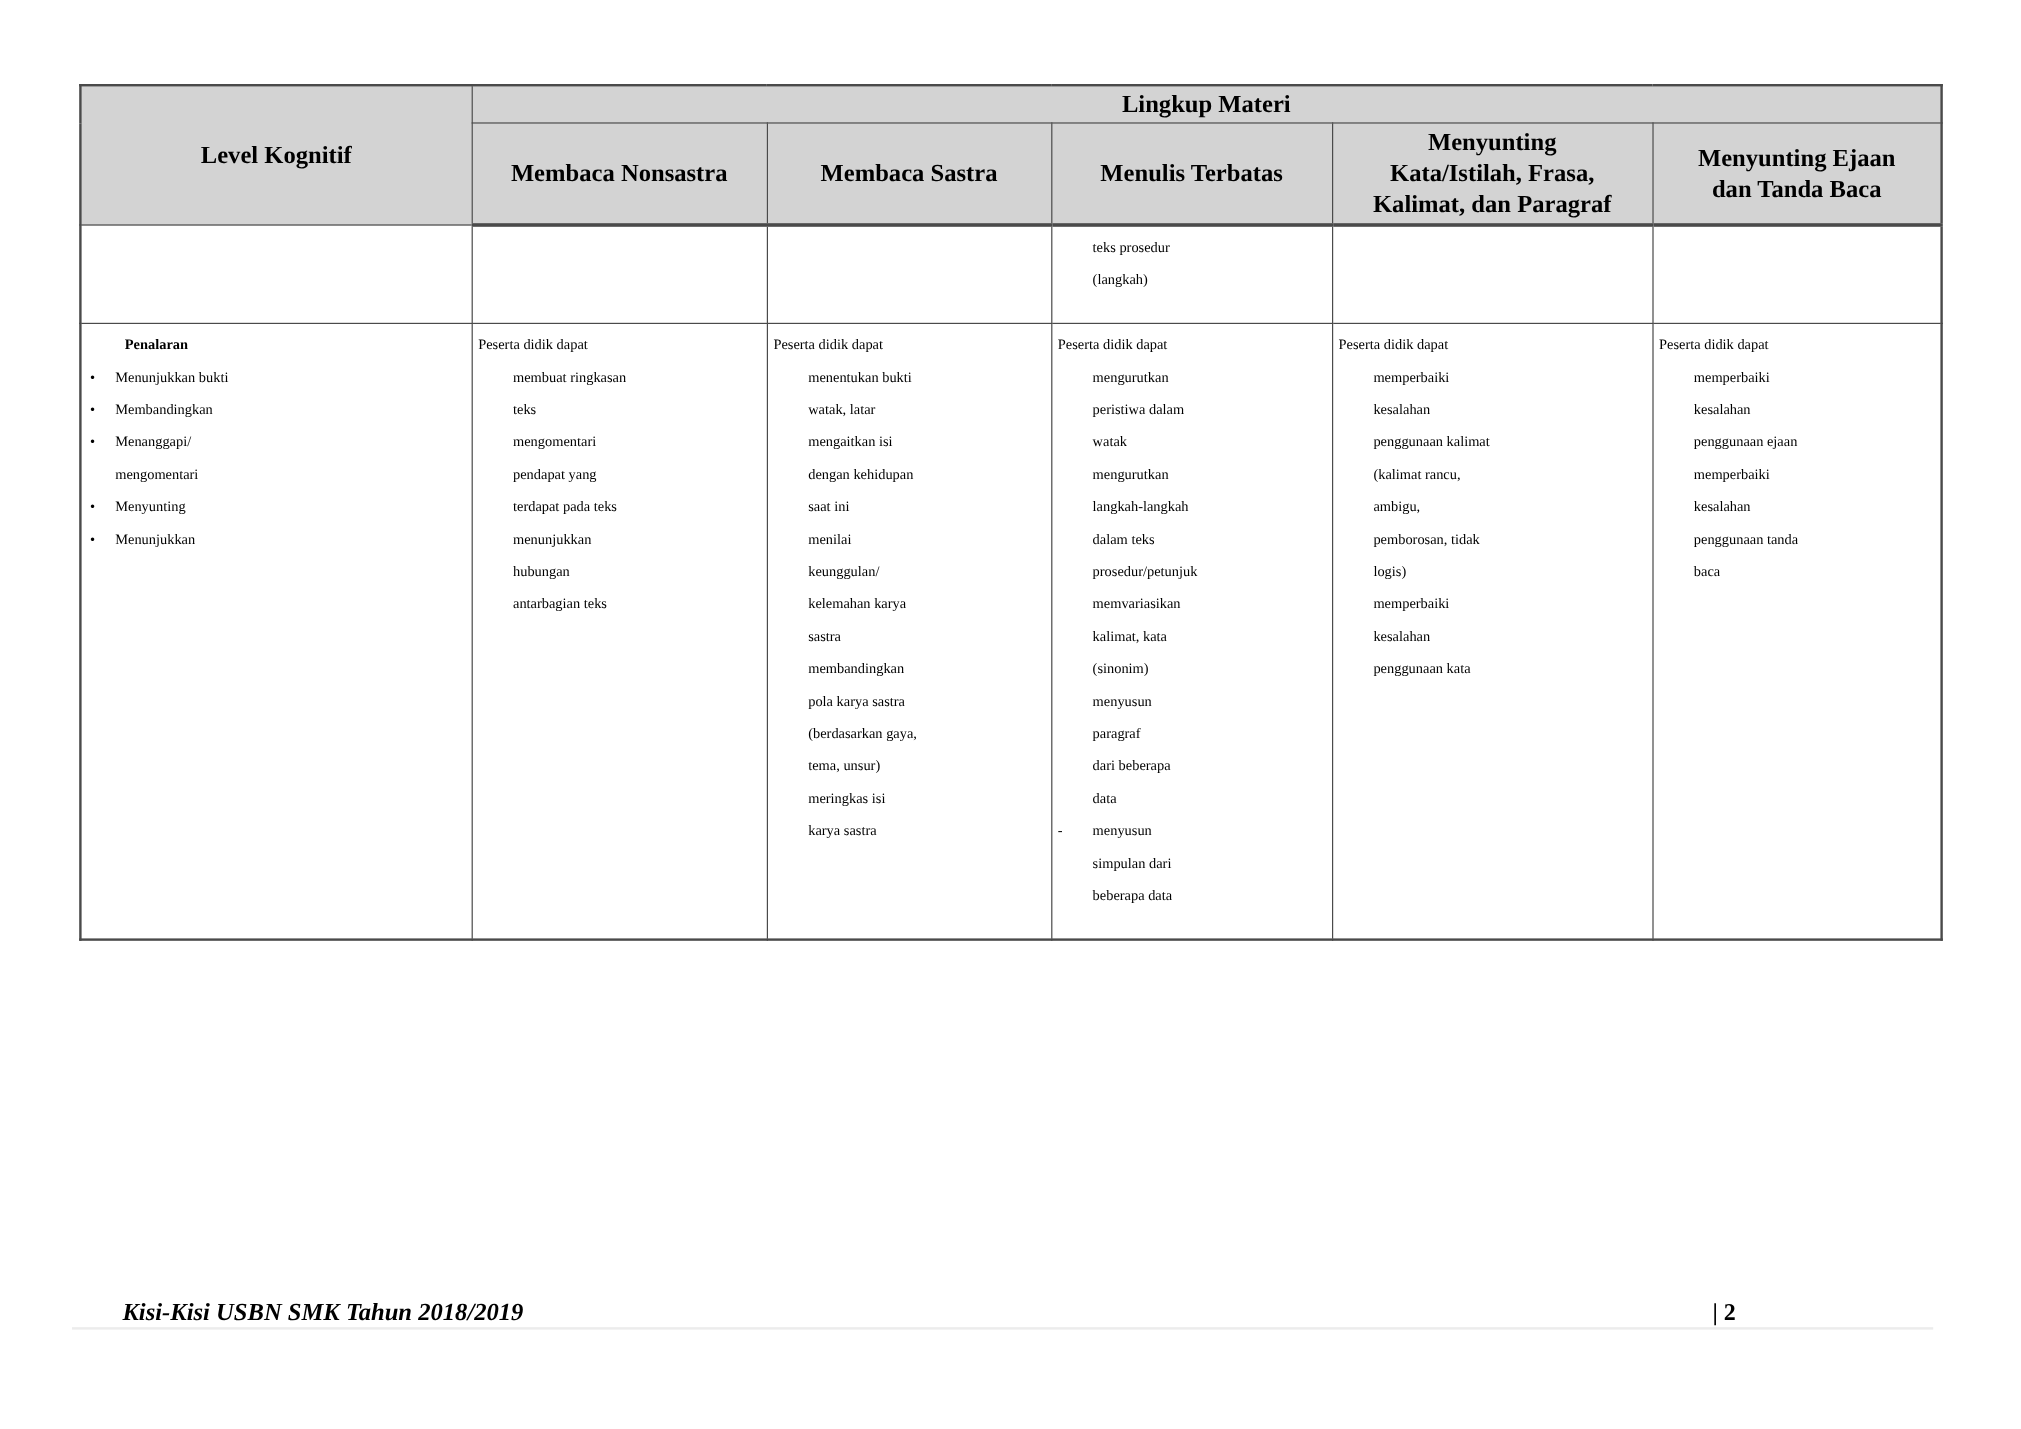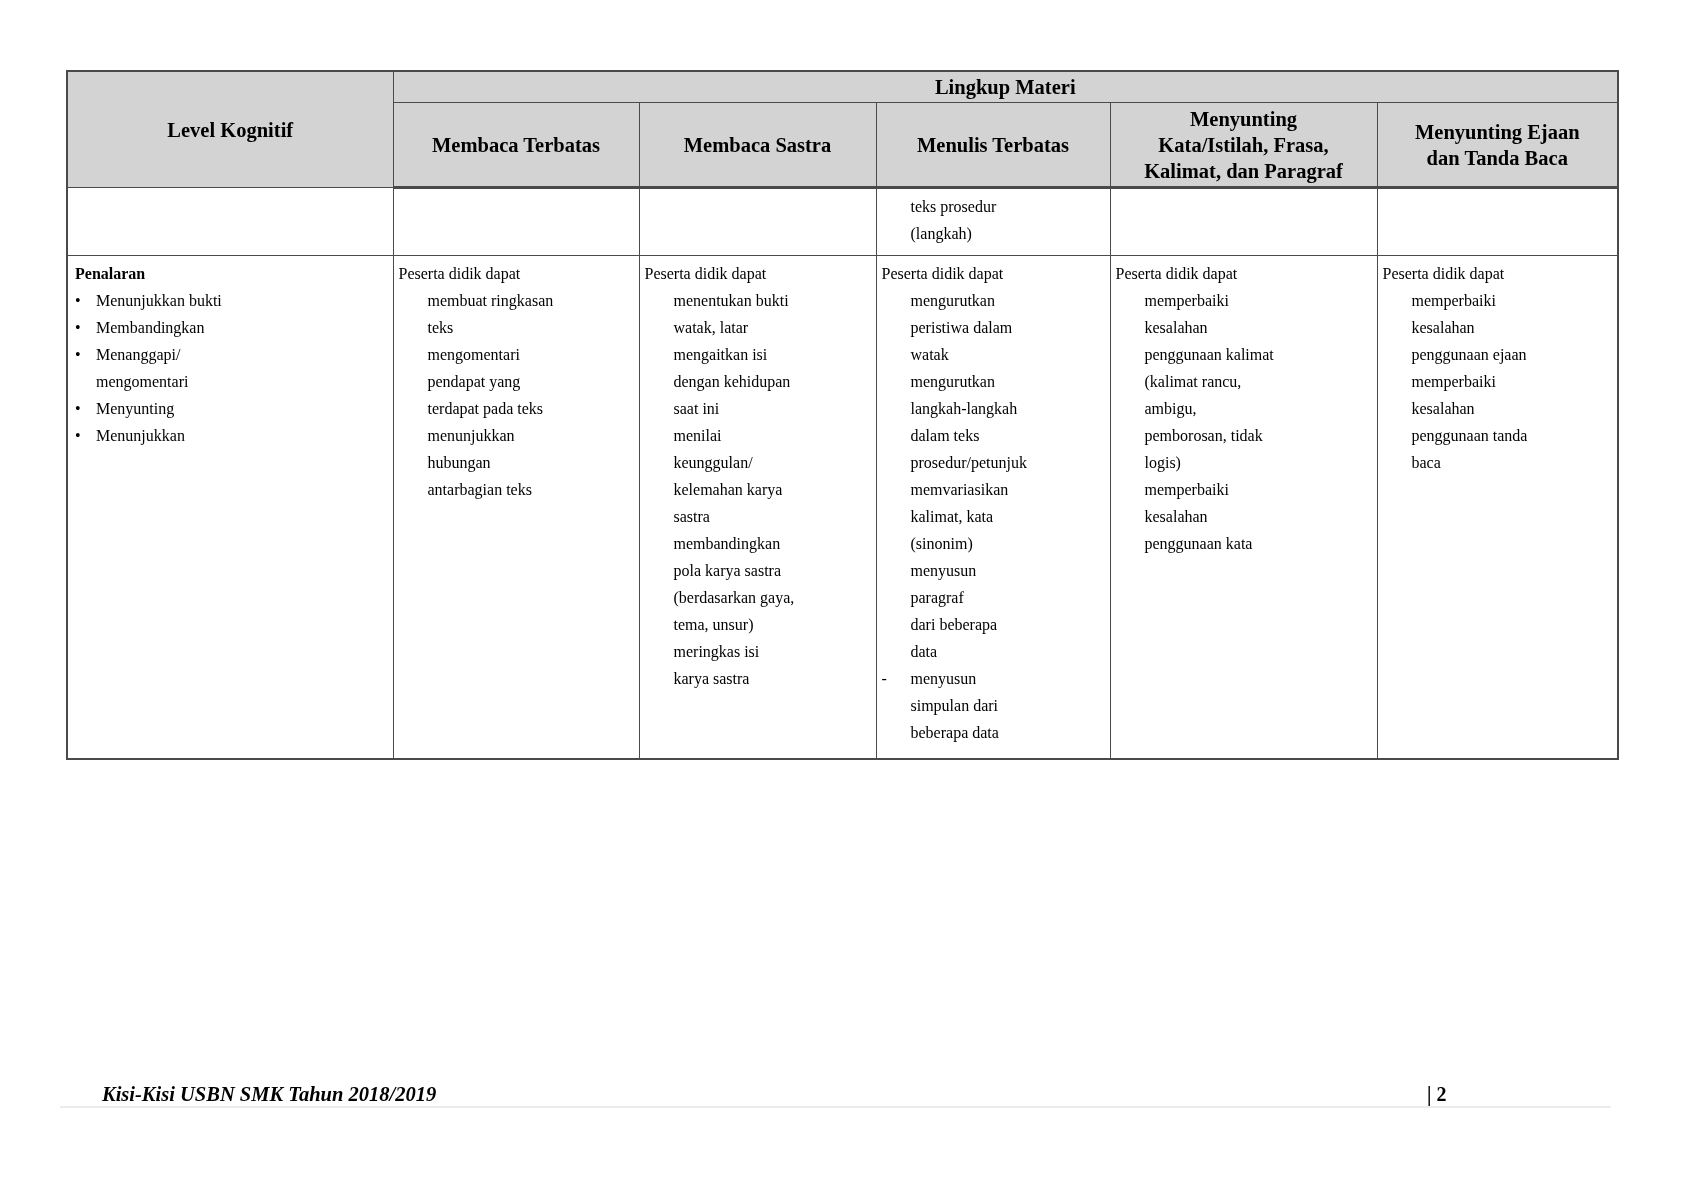--- a/index.html
+++ b/index.html
@@ -38,33 +38,33 @@
   }
   tr.row-lingkup  { height: 27px; }
   tr.row-subhead  { height: 85px; }
   tr.row-partial  { height: 53px; }
   tr.row-main     { height: 503px; }
   th.th-lingkup   { font-size: 21px; }
   tr.row-subhead th, th.th-level { border-bottom: 3px solid #4a4a4a; }
 
   td.cell {
     vertical-align: top;
-    padding: 4px 4px 8px 5px;
-    font-size: 16px;
+    padding: 4px 4px 22px 5px;
+    font-size: 12px;
     line-height: 27px;
     background: #ffffff;
   }
   .cell-intro { }
   .cell-body { padding-left: 29px; white-space: pre-line; }
   .dash-row { display: flex; }
   .dash-marker { width: 29px; flex: none; }
   .dash-text { flex: 1; white-space: pre-line; }
 
   td.lk-cell { padding-left: 7px; }
-  .lk-title { font-weight: bold; }
+  .lk-title { font-weight: bold; margin-left: 29px; }
   .bullet-row { display: flex; }
   .bullet-marker { width: 21px; flex: none; }
   .bullet-text { flex: 1; white-space: pre-line; }
 
   .footer-left {
     position: absolute;
     left: 66px;
     top: 1082px;
     font-weight: bold;
     font-style: italic;
@@ -102,21 +102,21 @@
       <col style="width:234px">
       <col style="width:267px">
       <col style="width:241px">
     </colgroup>
     <thead>
       <tr class="row-lingkup">
         <th rowspan="2" class="th-level">Level Kognitif</th>
         <th colspan="5" class="th-lingkup">Lingkup Materi</th>
       </tr>
       <tr class="row-subhead">
-        <th>Membaca Terbatas</th>
+        <th>Membaca Nonsastra</th>
         <th>Membaca Sastra</th>
         <th>Menulis Terbatas</th>
         <th>Menyunting
 Kata/Istilah, Frasa,
 Kalimat, dan Paragraf</th>
         <th>Menyunting Ejaan
 dan Tanda Baca</th>
       </tr>
     </thead>
     <tbody>

